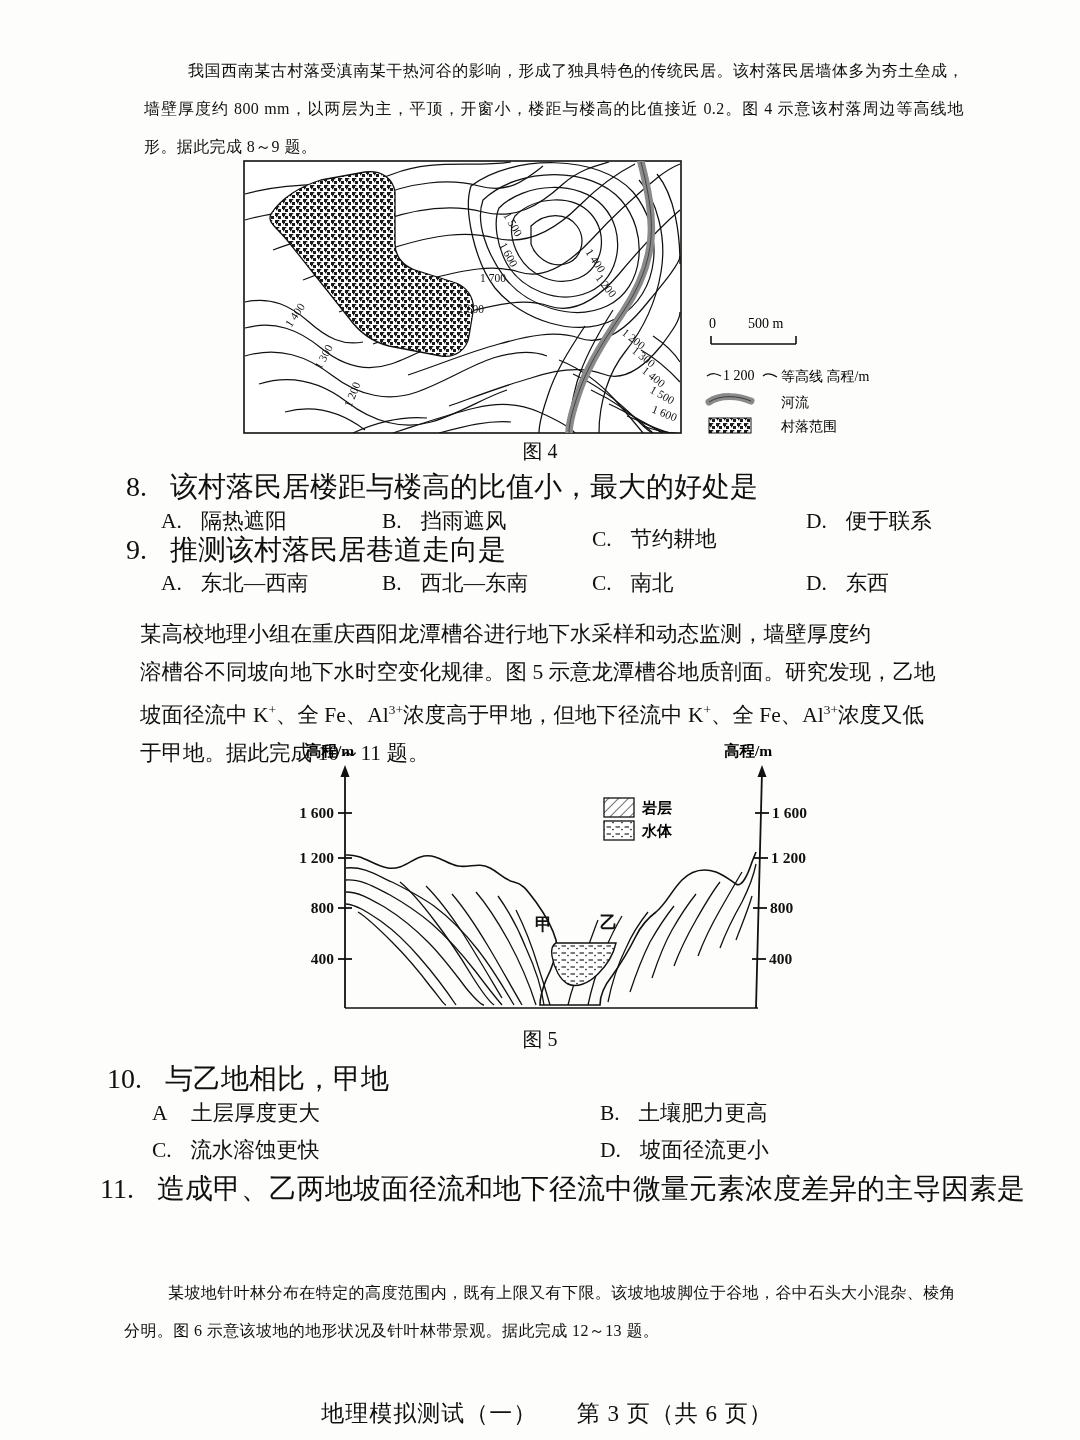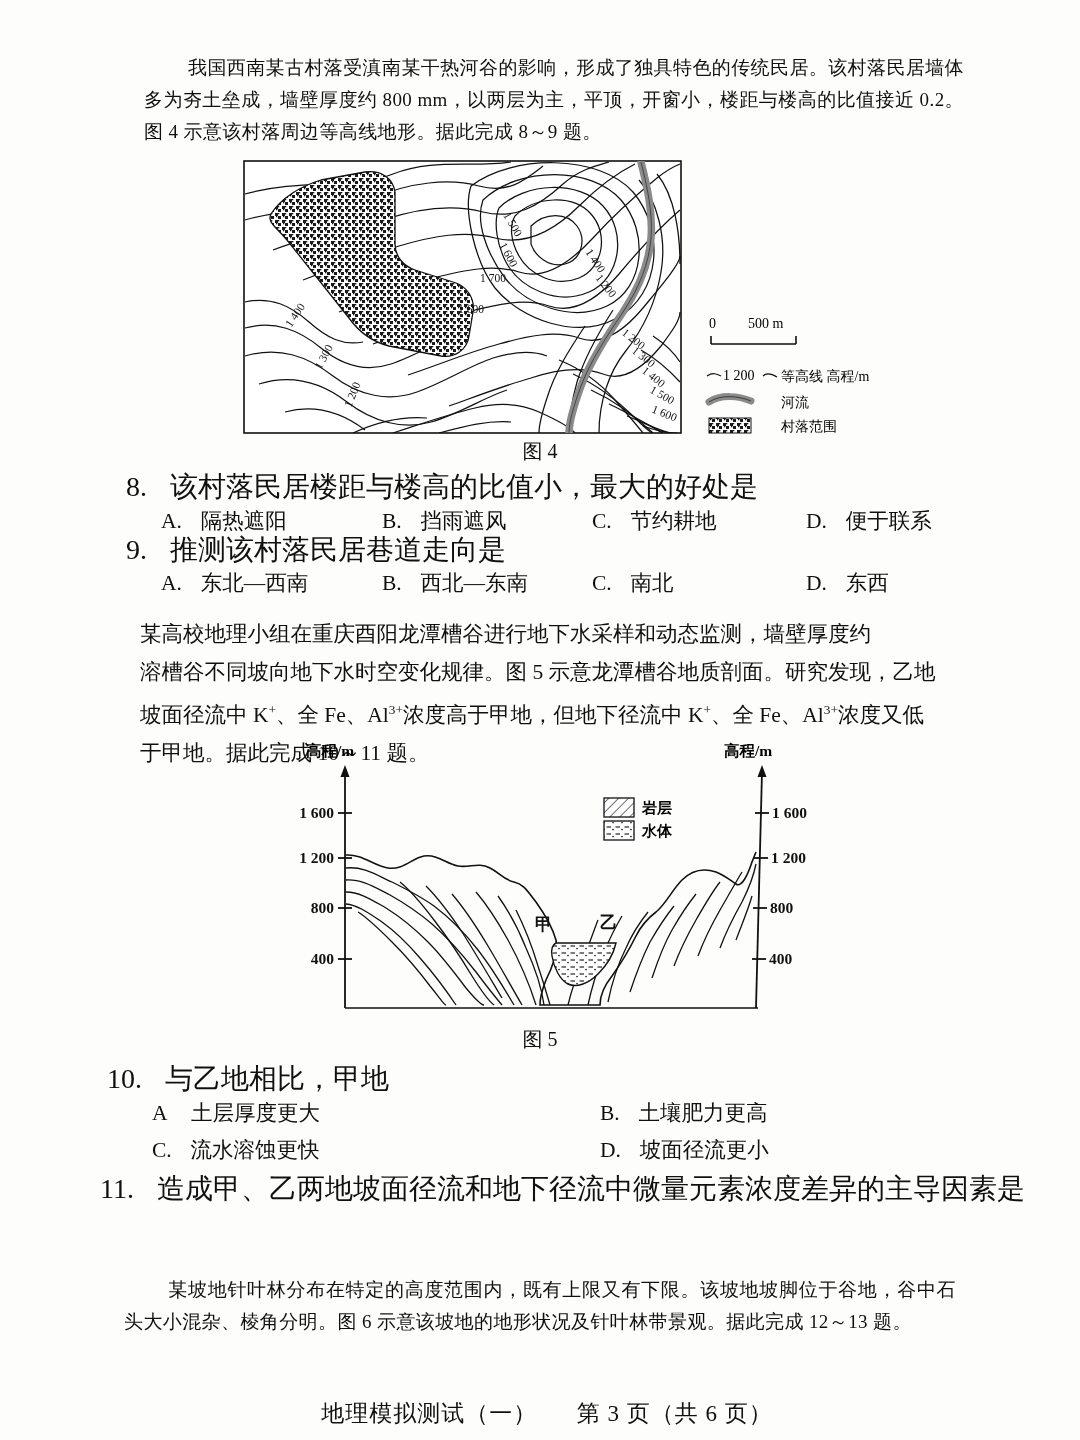--- a/index.html
+++ b/index.html
@@ -9,22 +9,22 @@
     font-family:"Liberation Serif", "DejaVu Serif", serif;
     color:#101010;
     position:relative;
     overflow:hidden;
   }
   .page { position:relative; width:1080px; height:1440px; }
 
   
   .para {
     position:absolute;
-    font-size:19px;
-    line-height:32px;
+    font-size:16px;
+    line-height:38px;
     letter-spacing:0.4px;
     text-align:justify;
     text-justify:inter-character;
   }
   .para .ind { display:inline-block; width:44px; }
 
   .qline {
     position:absolute;
     font-size:28px;
     line-height:34px;
@@ -201,21 +201,21 @@
     <span class="opt" style="left:161px;">
       <span>A.</span>
       <span style="display:inline-block;width:8px;"></span>
       <span>隔热遮阳</span>
     </span>
     <span class="opt" style="left:382px;">
       <span>B.</span>
       <span style="display:inline-block;width:8px;"></span>
       <span>挡雨遮风</span>
     </span>
-    <span class="opt" style="left:592px;">
+    <span class="opt" style="left:592px;margin-top:18px;">
       <span>C.</span>
       <span style="display:inline-block;width:8px;"></span>
       <span>节约耕地</span>
     </span>
     <span class="opt" style="left:806px;">
       <span>D.</span>
       <span style="display:inline-block;width:8px;"></span>
       <span>便于联系</span>
     </span>
   </div>

